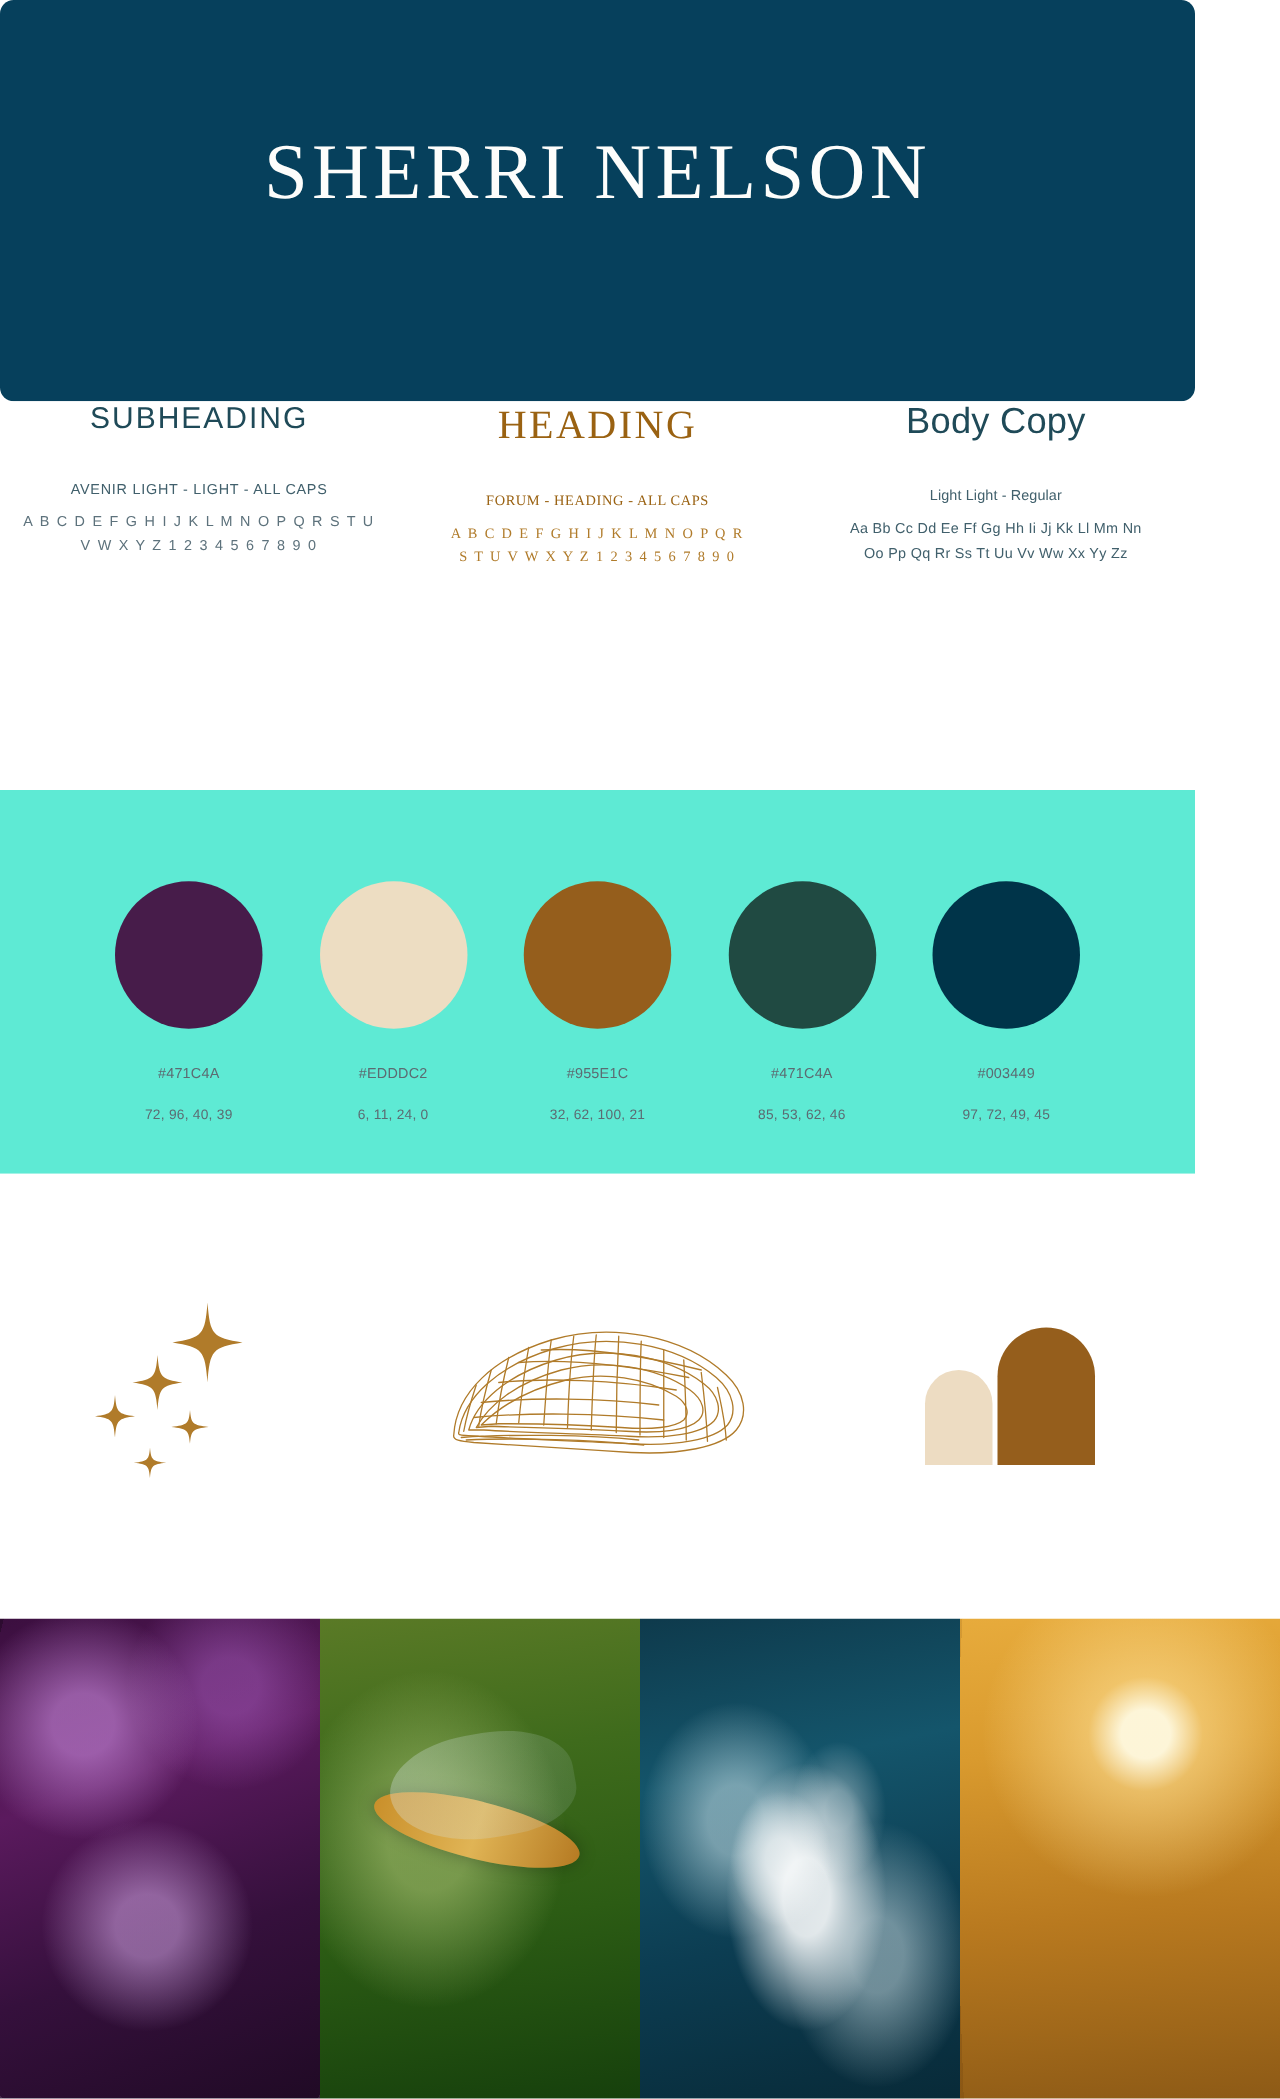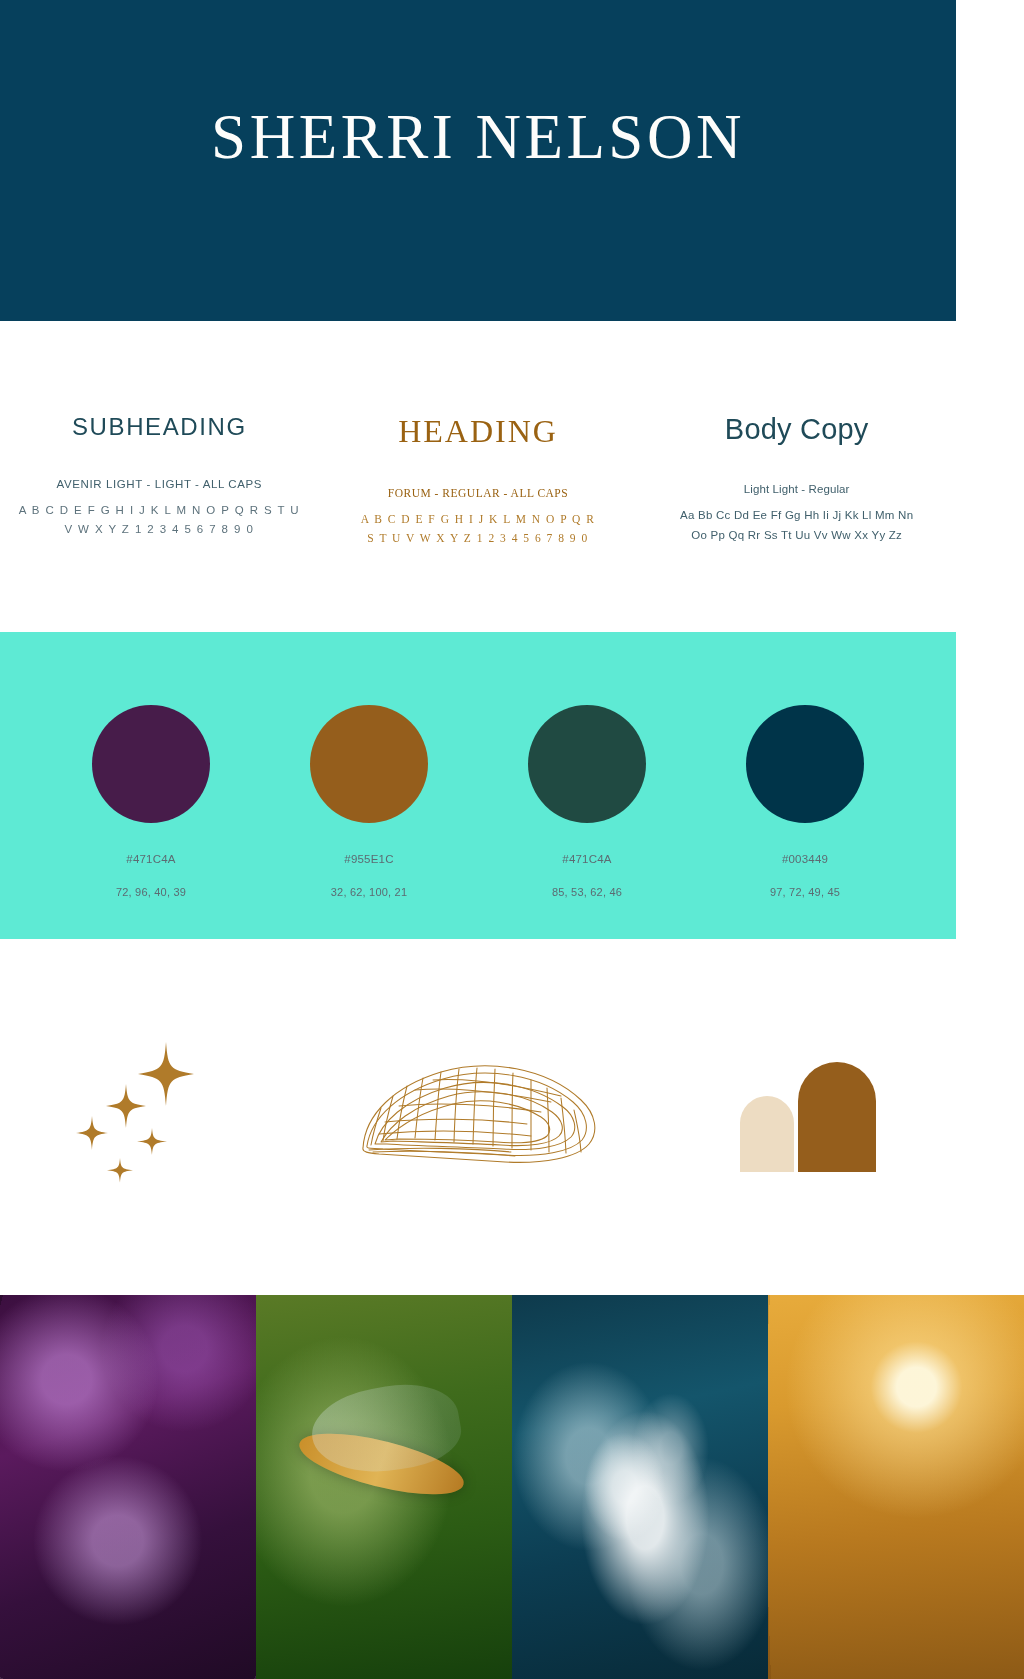--- a/index.html
+++ b/index.html
@@ -20,20 +20,21 @@
   .header {
     position: absolute;
     left: 0; top: 0;
     width: 956px;
     height: 321px;
     background: #06405c;
     display: flex;
     flex-direction: column;
     align-items: center;
     justify-content: flex-start;
+    border-radius: 11px;
   }
   .brand-name {
     margin-top: 106px;
     font-family: "Liberation Serif", serif;
     font-size: 63px;
     line-height: 1;
     letter-spacing: 3.5px;
     color: #fdfdfb;
     font-weight: 400;
     white-space: nowrap;
@@ -54,21 +55,20 @@
     width: 956px;
     height: 311px;
     background: #ffffff;
     display: flex;
   }
   .type-col {
     flex: 1;
     display: flex;
     flex-direction: column;
     align-items: center;
-    padding-top: 92px;
   }
   .type-title {
     font-size: 24px;
     font-weight: 400;
     letter-spacing: 1.6px;
     color: #1f4a58;
     font-family: "Liberation Sans", sans-serif;
   }
   .type-title.serif-gold {
     font-family: "Liberation Serif", serif;
@@ -291,21 +291,21 @@
       <div class="type-title">SUBHEADING</div>
       <div class="type-sub">AVENIR LIGHT - LIGHT - ALL CAPS</div>
       <div class="type-alpha">
         <div>A B C D E F G H I J K L M N O P Q R S T U</div>
         <div>V W X Y Z 1 2 3 4 5 6 7 8 9 0</div>
       </div>
     </div>
 
     <div class="type-col">
       <div class="type-title serif-gold">HEADING</div>
-      <div class="type-sub gold">FORUM - REGULAR - ALL CAPS</div>
+      <div class="type-sub gold">FORUM - HEADING - ALL CAPS</div>
       <div class="type-alpha gold">
         <div>A B C D E F G H I J K L M N O P Q R</div>
         <div>S T U V W X Y Z 1 2 3 4 5 6 7 8 9 0</div>
       </div>
     </div>
 
     <div class="type-col">
       <div class="type-title body-title">Body Copy</div>
       <div class="type-sub plain">Light Light - Regular</div>
       <div class="type-alpha body-alpha">
@@ -317,20 +317,25 @@
   </div>
 
   <div class="palette-band">
 
     <div class="swatch-cell">
       <div class="swatch-dot" style="background:#471C4A"></div>
       <div class="swatch-hex">#471C4A</div>
       <div class="swatch-cmyk">72, 96, 40, 39</div>
     </div>
 
+    <div class="swatch-cell">
+      <div class="swatch-dot" style="background:#EDDDC2"></div>
+      <div class="swatch-hex">#EDDDC2</div>
+      <div class="swatch-cmyk">6, 11, 24, 0</div>
+    </div>
 
     <div class="swatch-cell">
       <div class="swatch-dot" style="background:#955E1C"></div>
       <div class="swatch-hex">#955E1C</div>
       <div class="swatch-cmyk">32, 62, 100, 21</div>
     </div>
 
     <div class="swatch-cell">
       <div class="swatch-dot" style="background:#204A42"></div>
       <div class="swatch-hex">#471C4A</div>

